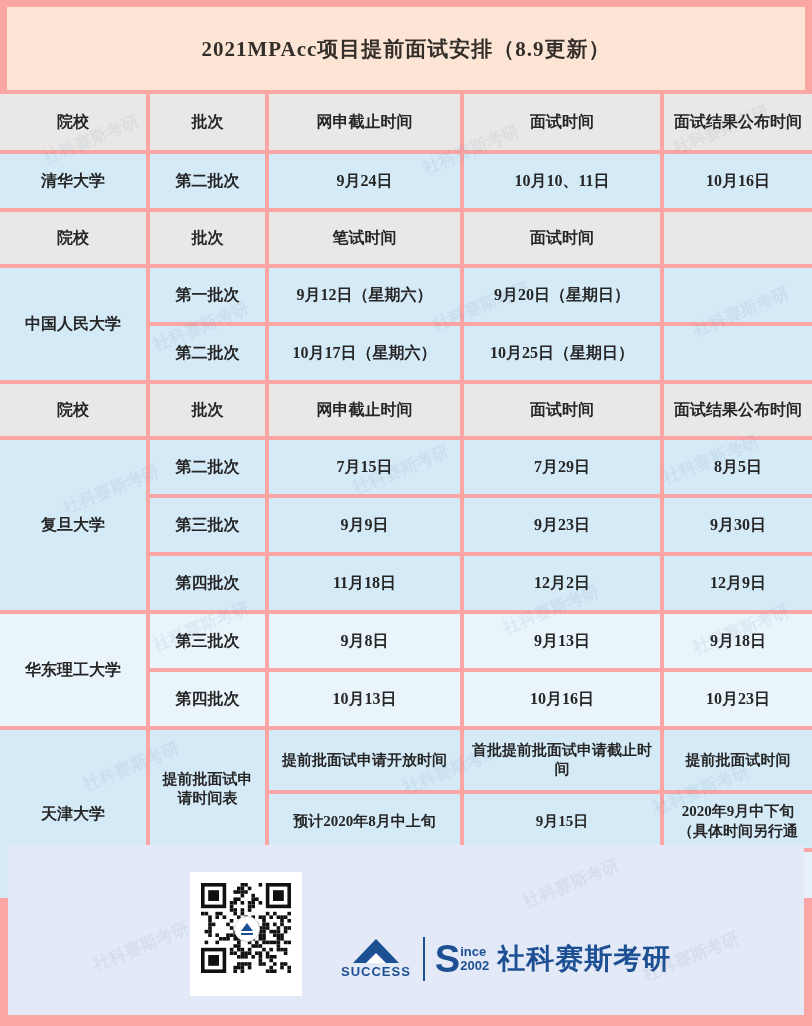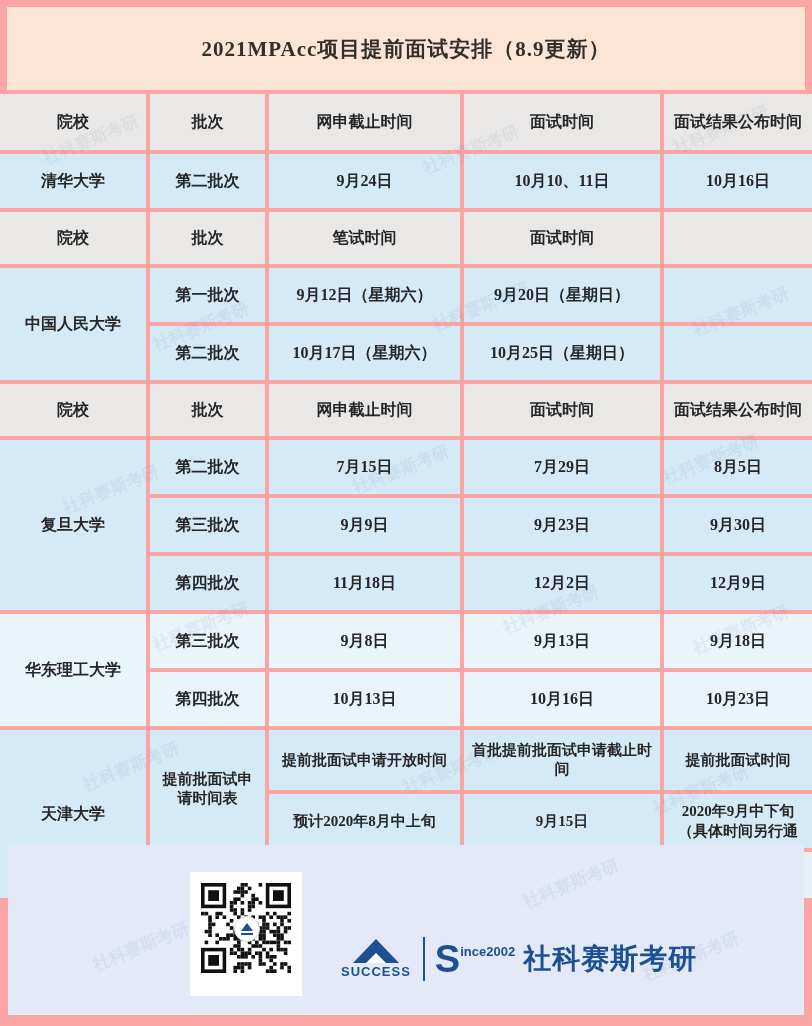--- a/index.html
+++ b/index.html
@@ -48,21 +48,21 @@
   .mountain{display:flex;flex-direction:column;align-items:center;margin-right:10px;}
   .mountain .peak{width:0;height:0;border-left:23px solid transparent;border-right:23px solid transparent;
                   border-bottom:24px solid #1d4f93;position:relative;}
   .mountain .peak:after{content:"";position:absolute;left:-10px;top:14px;width:0;height:0;
                   border-left:10px solid transparent;border-right:10px solid transparent;
                   border-bottom:10px solid #ffffff;}
   .mountain .success{font-size:13px;font-weight:bold;letter-spacing:1px;margin-top:1px;}
   .divider{width:2px;height:44px;background:#1d4f93;margin:0 10px 0 2px;}
   .since{display:flex;align-items:flex-start;margin-right:8px;}
   .since .bigS{font-size:38px;font-weight:bold;line-height:42px;}
-  .since .stack{display:flex;flex-direction:row;font-size:13px;font-weight:bold;line-height:14px;
+  .since .stack{display:flex;flex-direction:column;font-size:13px;font-weight:bold;line-height:14px;
                 margin-top:7px;}
   .brand-cn{font-size:28px;font-weight:bold;letter-spacing:1px;}
 </style>
 </head>
 <body>
 
 <div id="page">
 
   <div class="title-bar">
     <h1>2021MPAcc项目提前面试安排（8.9更新）</h1>

